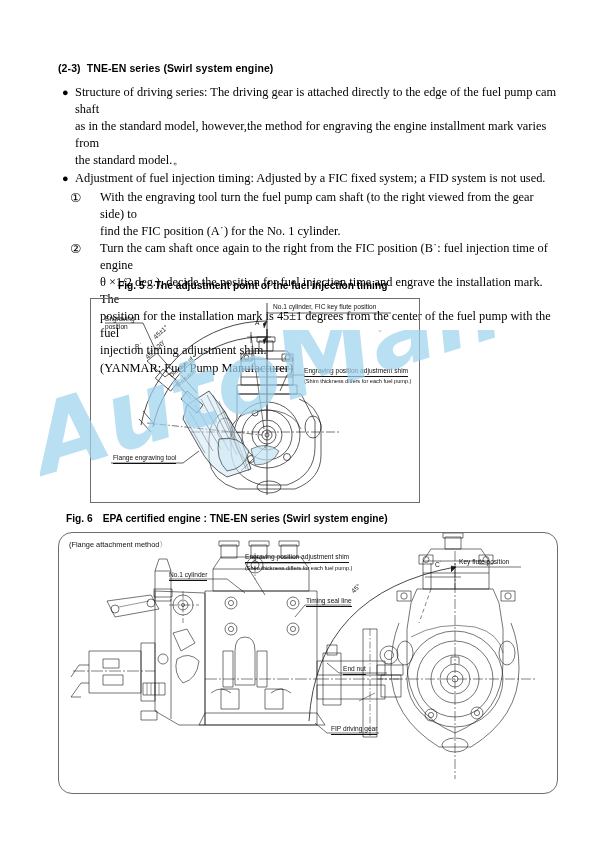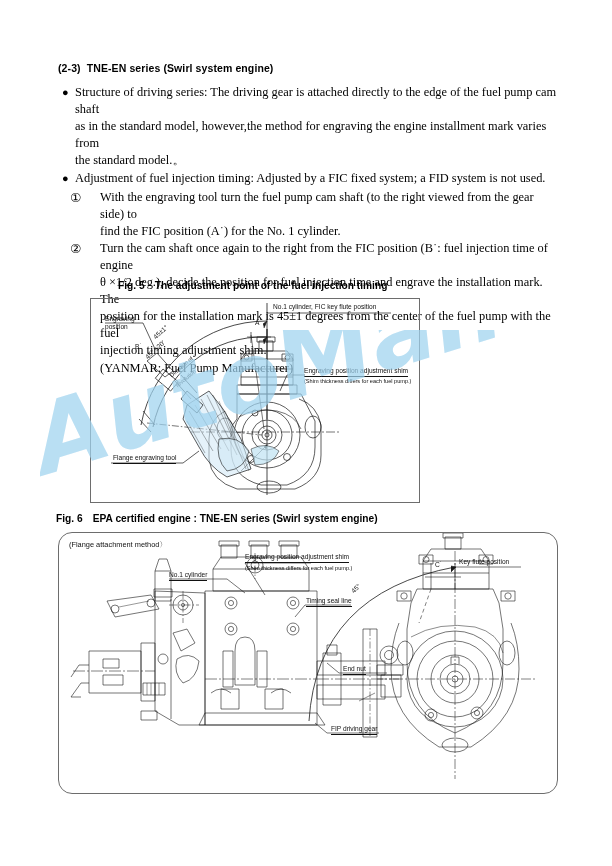--- a/index.html
+++ b/index.html
@@ -85,21 +85,21 @@
   .indent-line { padding-left: 30px; margin-left: 12px; }
 
   
   .fig-caption {
     position: absolute;
     font-family: "Liberation Sans", sans-serif;
     font-weight: bold;
     font-size: 10.2px;
   }
   #fig5-caption { left: 118px; top: 280px; }
-  #fig6-caption { left: 48px;  top: 513px; padding-left: 8px; }
+  #fig6-caption { left: 58px;  top: 513px; padding-left: 8px; }
 
   
   .fig-frame {
     position: absolute;
     border: 1px solid #6d6d6d;
     background: transparent;
     box-sizing: border-box;
   }
   #fig5-frame { left: 90px; top: 298px; width: 330px; height: 205px; }
   #fig6-frame { left: 58px; top: 532px; width: 500px; height: 262px; border-radius: 14px; }

